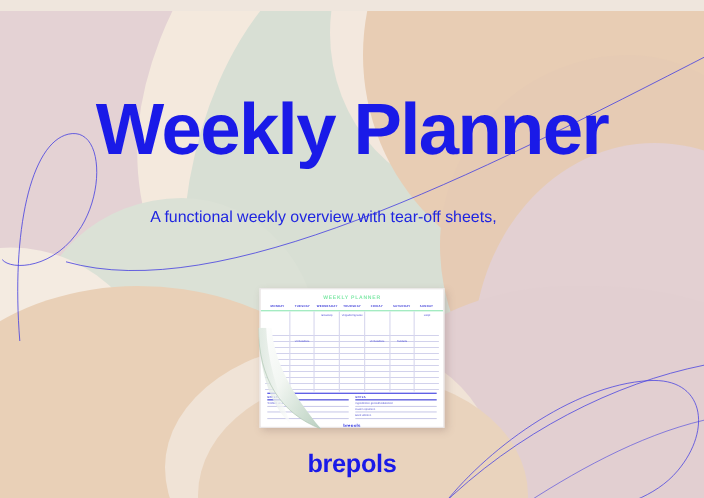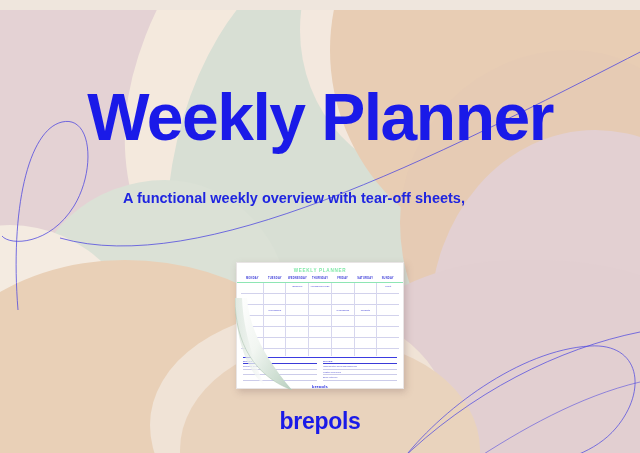--- a/index.html
+++ b/index.html
@@ -74,21 +74,21 @@
   .deco-svg{position:absolute;left:0;top:0;width:640px;height:453px;pointer-events:none;}
 
   
   .headline{
     position:absolute;left:0;top:74px;width:640px;text-align:center;
     font-size:66px;line-height:1;font-weight:bold;color:#1a1ae8;
     letter-spacing:-1.5px;
   }
   .subtitle{
     position:absolute;left:0;top:178px;width:588px;text-align:center;
-    font-size:14.5px;line-height:1.5;font-weight:bold;color:#1f25e0;
+    font-size:14.5px;line-height:1.5;font-weight:normal;color:#1f25e0;
   }
   .subtitle span{display:block;}
 
   
   .planner-wrap{
     position:absolute;left:236px;top:252px;width:168px;height:127px;
   }
   .planner{
     position:absolute;inset:0;background:#ffffff;
     box-shadow:2px 3px 7px rgba(120,90,90,.28);

